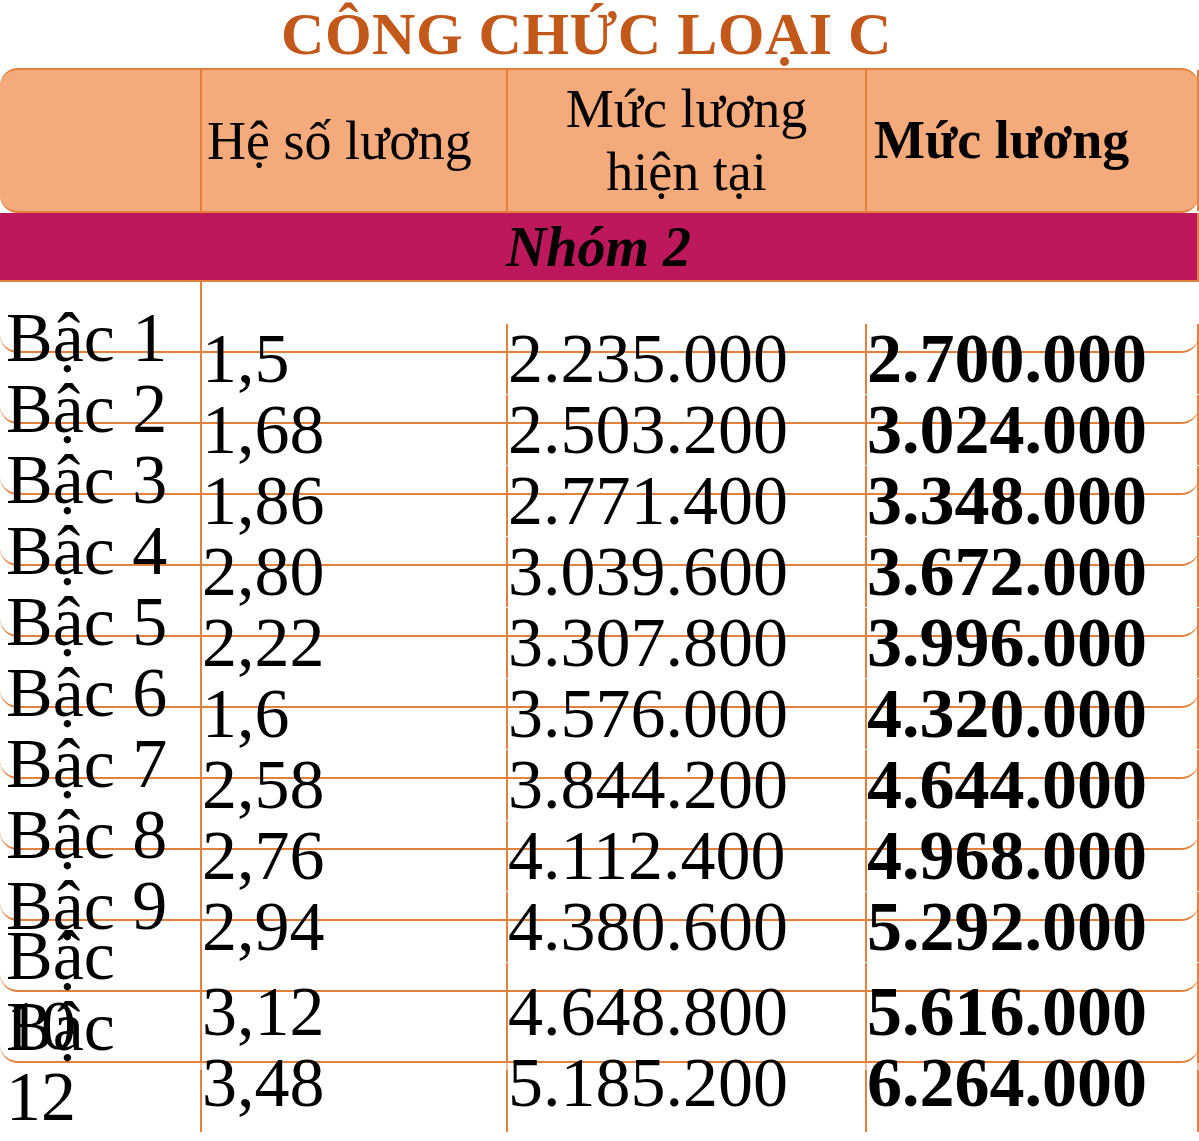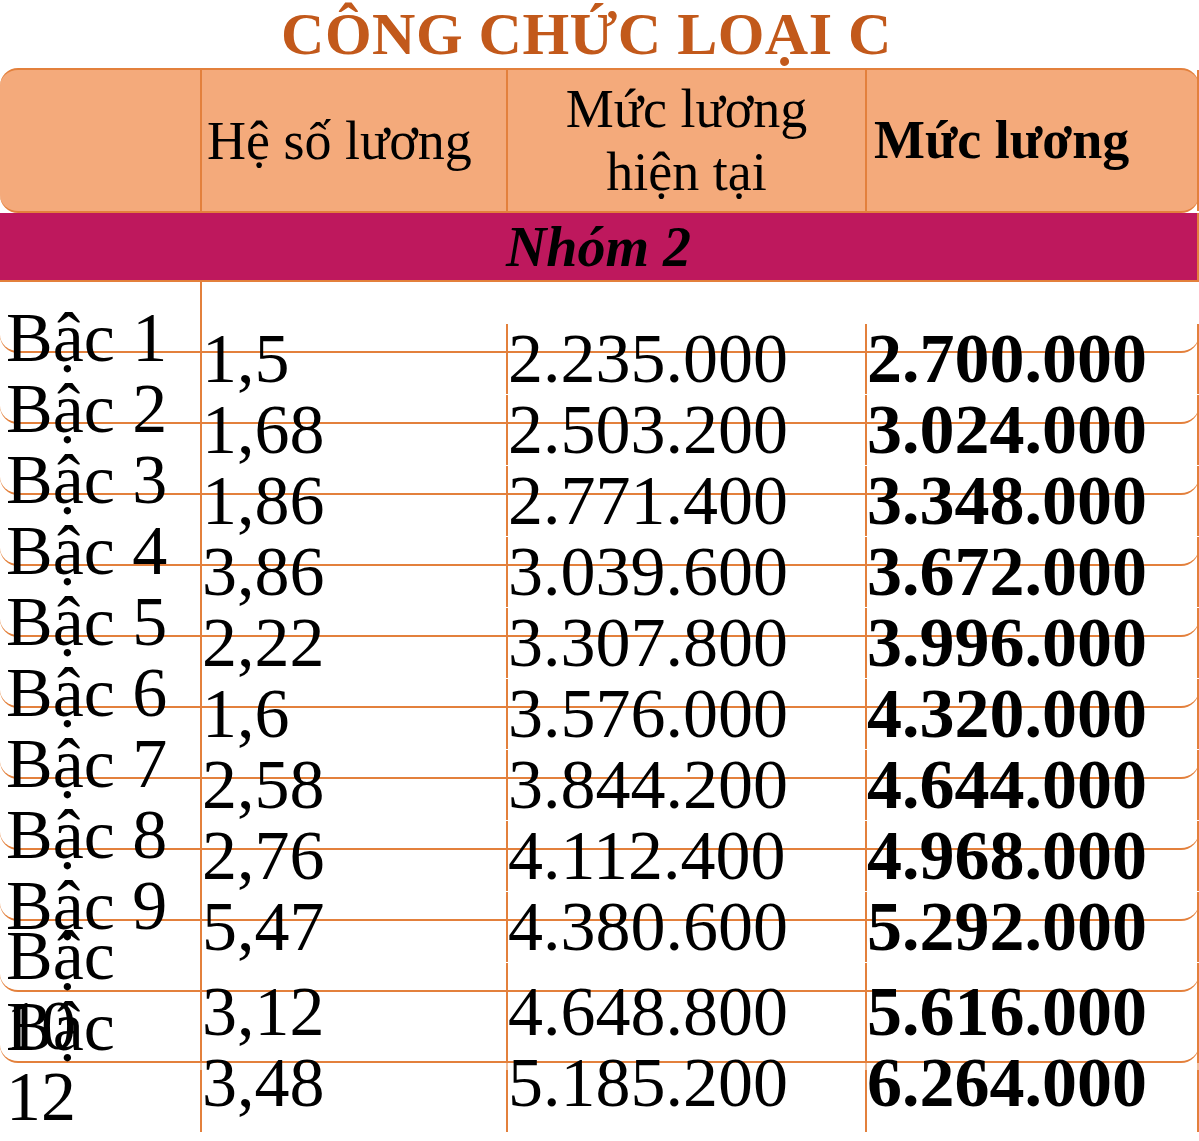--- a/index.html
+++ b/index.html
@@ -169,21 +169,21 @@
     <div class="cell c-num c-new">
       <span>3.348.000</span>
     </div>
   </div>
 
   <div class="grid-row data-row">
     <div class="cell c-label">
       <span>Bậc 4</span>
     </div>
     <div class="cell c-num c-coef">
-      <span>3,86</span>
+      <span>2,80</span>
     </div>
     <div class="cell c-num c-current">
       <span>3.039.600</span>
     </div>
     <div class="cell c-num c-new">
       <span>3.672.000</span>
     </div>
   </div>
 
   <div class="grid-row data-row">
@@ -244,21 +244,21 @@
     <div class="cell c-num c-new">
       <span>4.968.000</span>
     </div>
   </div>
 
   <div class="grid-row data-row">
     <div class="cell c-label">
       <span>Bậc 9</span>
     </div>
     <div class="cell c-num c-coef">
-      <span>5,47</span>
+      <span>2,94</span>
     </div>
     <div class="cell c-num c-current">
       <span>4.380.600</span>
     </div>
     <div class="cell c-num c-new">
       <span>5.292.000</span>
     </div>
   </div>
 
   <div class="grid-row data-row">

